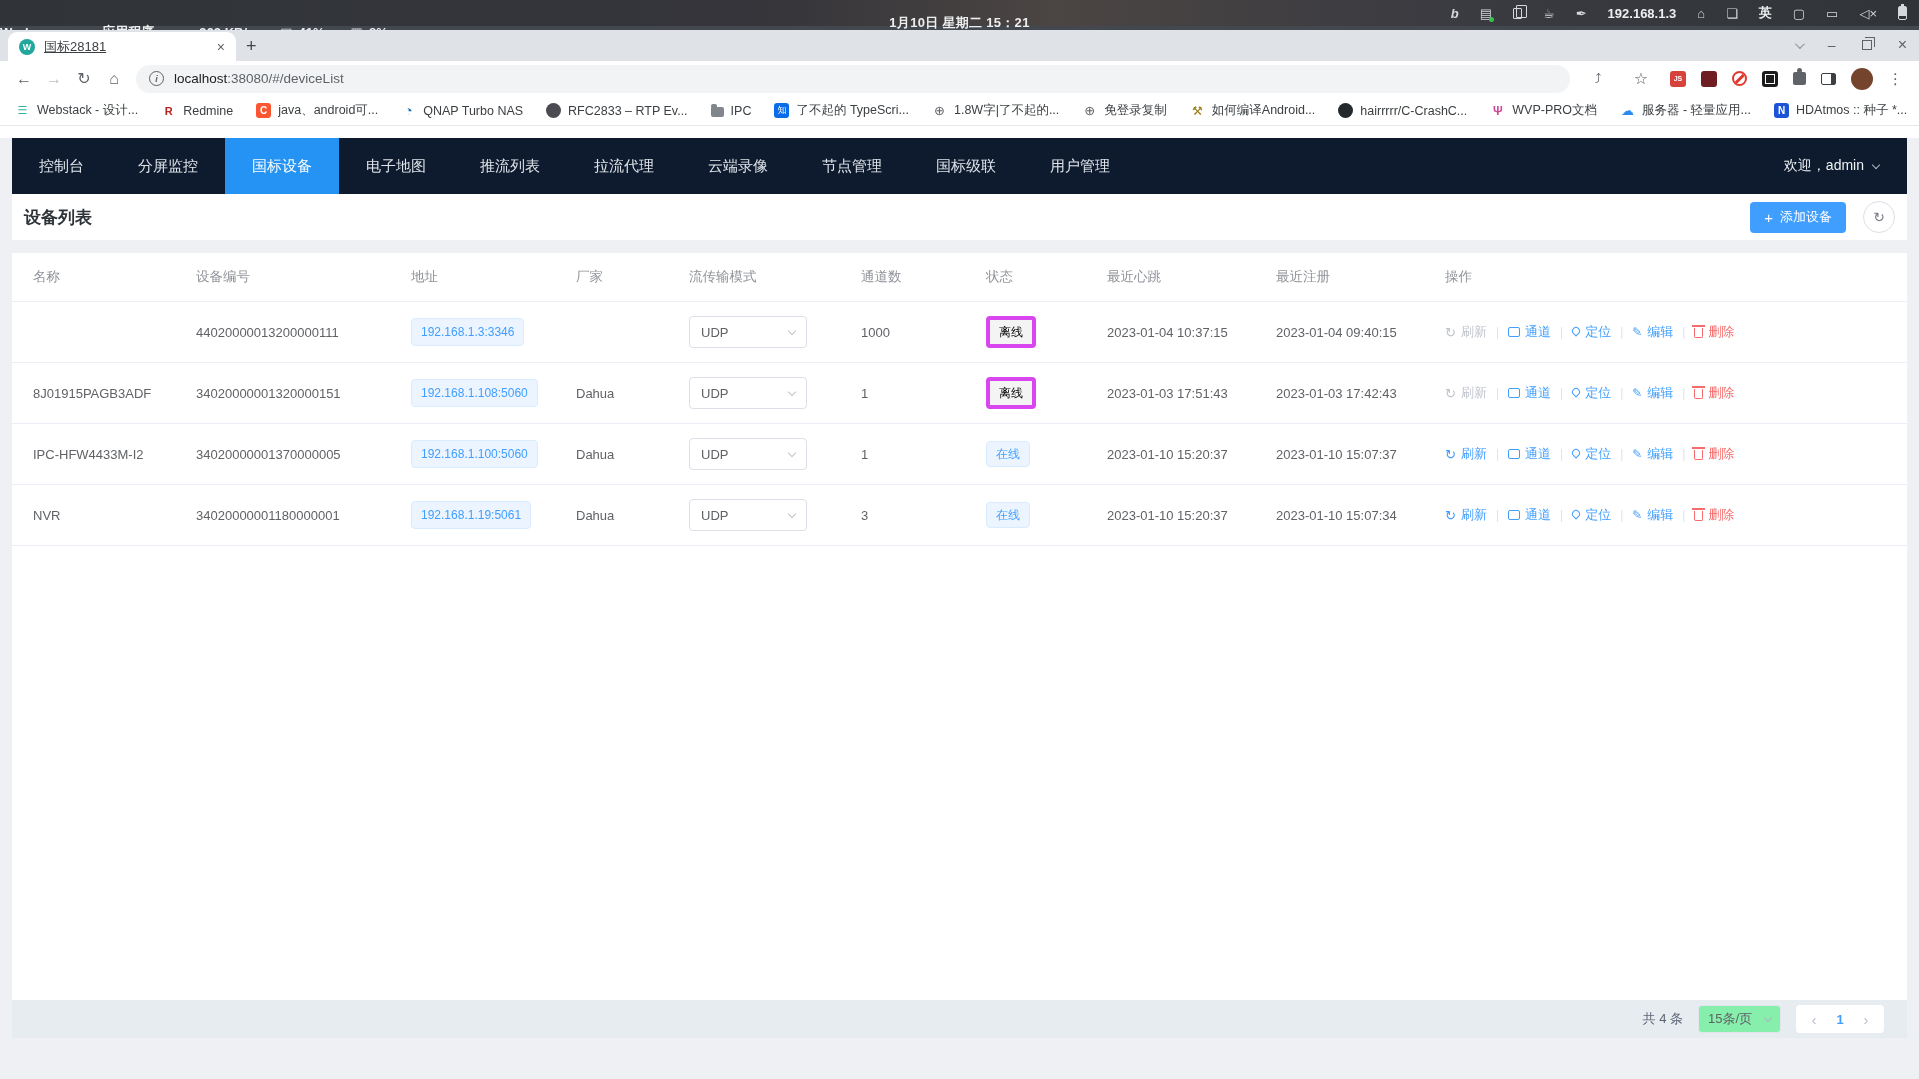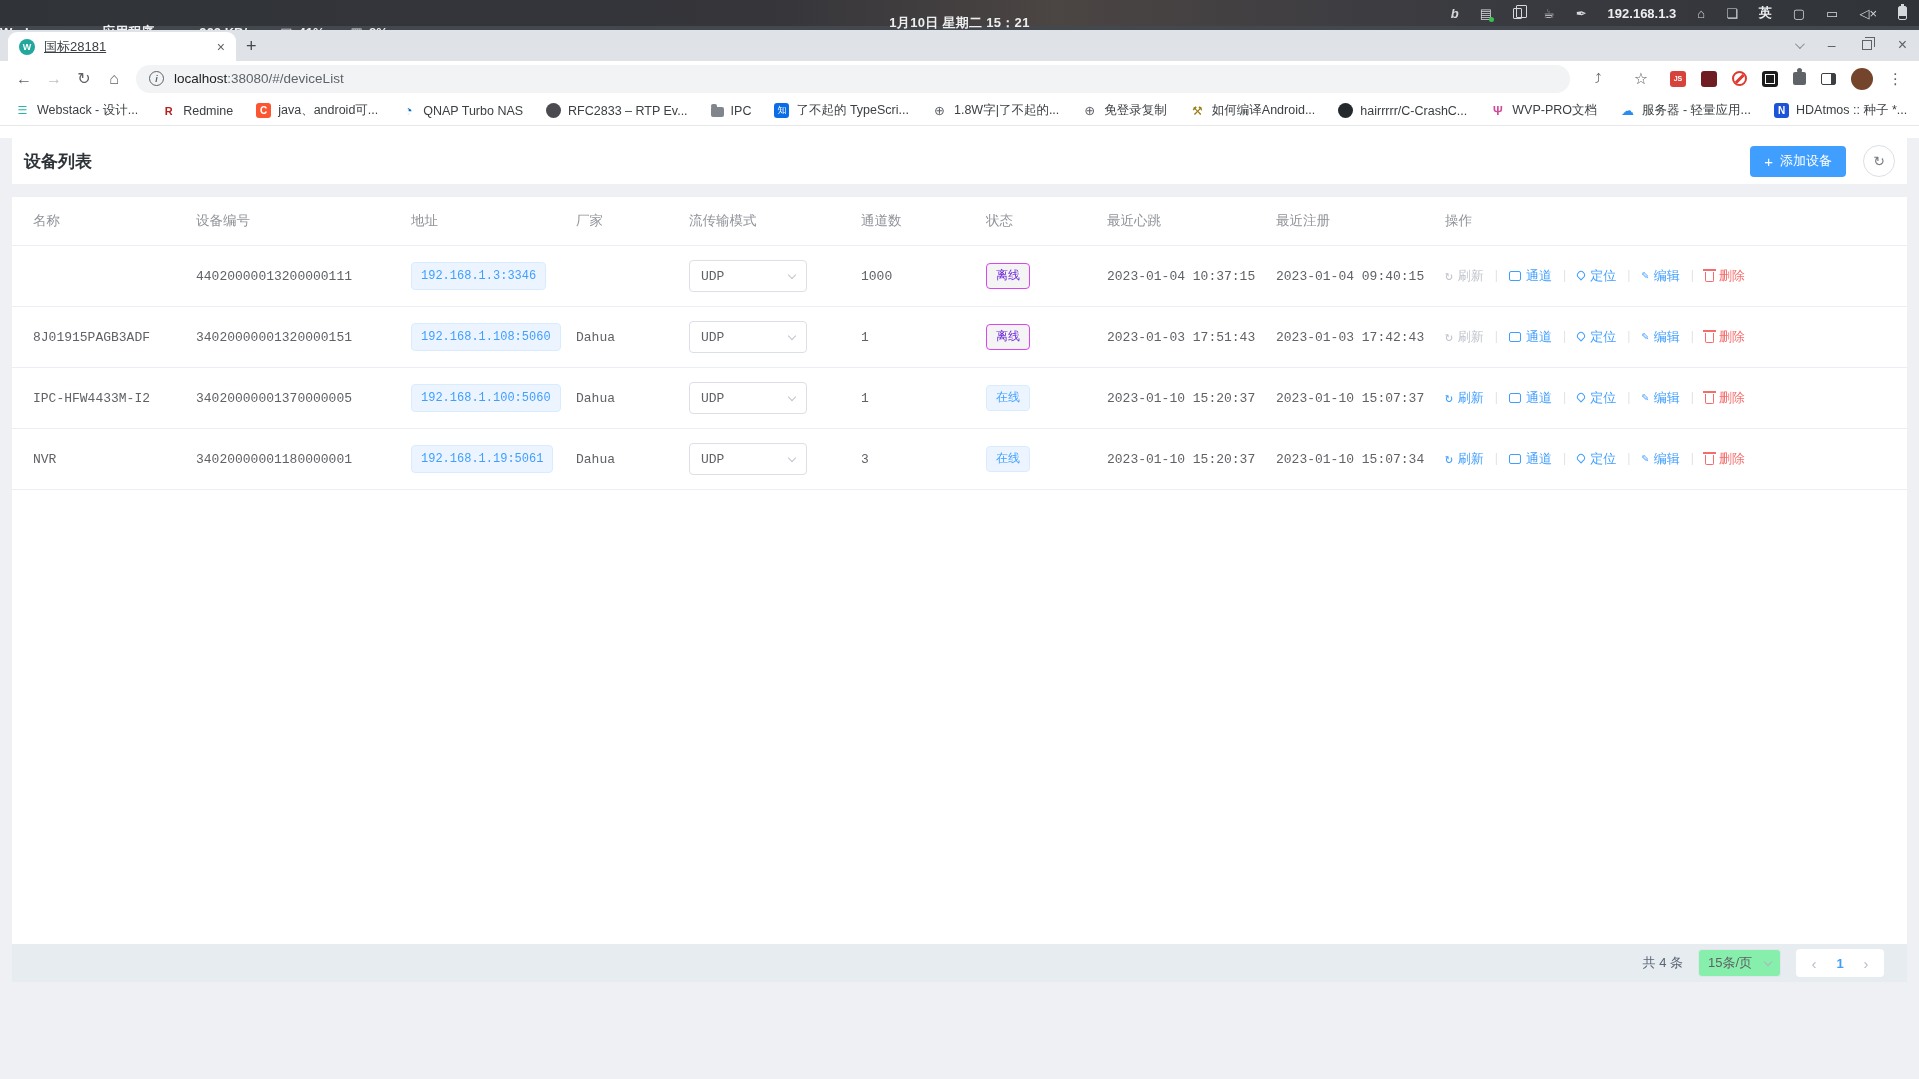--- a/index.html
+++ b/index.html
@@ -86,28 +86,28 @@
   .header-card { height:46px; background:#fff; display:flex; align-items:center; padding:0 12px; }
   .page-title { font-size:17px; font-weight:700; color:#2e3338; }
   .header-right { margin-left:auto; display:flex; align-items:center; gap:17px; }
   .add-btn { height:31px; background:#409eff; color:#fff; border:none; border-radius:4px; padding:0 14px; font-size:13px; display:flex; align-items:center; gap:7px; cursor:pointer; font-family:inherit; }
   .add-plus { font-size:15px; font-weight:400; }
   .refresh-btn { width:32px; height:32px; border-radius:50%; border:1px solid #dcdfe6; background:#fff; color:#787d84; font-size:14px; display:flex; align-items:center; justify-content:center; cursor:pointer; }
 
   .gap13 { height:13px; }
 
   .table-card { background:#fff; height:747px; }
-  .grid-cols { display:grid; grid-template-columns:163px 215px 165px 113px 172px 125px 121px 169px 169px 1fr; align-items:center; padding-left:21px; padding-right:42px;font-family:Liberation Mono, monospace; }
+  .grid-cols { display:grid; grid-template-columns:163px 215px 165px 113px 172px 125px 121px 169px 169px 1fr; align-items:center; padding-left:21px; padding-right:42px; }
   .thead { height:49px; color:#909399; font-size:13.5px; border-bottom:1px solid #ebeef5; }
   .trow { height:61px; font-size:13px; color:#606266; border-bottom:1px solid #ebeef5; }
   .addr-tag { display:inline-block; background:#ecf5ff; border:1px solid #d9ecff; color:#409eff; border-radius:4px; padding:6px 9px; font-size:12px; }
   .sel { width:118px; height:32px; background:#fff; border:1px solid #dcdfe6; border-radius:4px; display:flex; align-items:center; justify-content:space-between; padding:0 11px; color:#606266; font-size:13px; cursor:pointer; }
   .sel .chev-sm { border-color:#c0c4cc; }
   .pill { display:inline-block; border-radius:4px; padding:6px 9px; font-size:12px; line-height:1; }
-  .pill.offline { background:#f4f4f5; border:1px solid #d946ef; color:#6d28d9;text-align:right; }
+  .pill.offline { background:#f4f4f5; border:4px solid #d946ef; color:#000000;text-align:right; }
   .pill.online  { background:#ecf5ff; border:1px solid #d9ecff; color:#409eff; }
   .actions { display:flex; align-items:center; gap:9px; font-size:13px; white-space:nowrap; }
   .act { display:inline-flex; align-items:center; gap:5px; color:#409eff; cursor:pointer; }
   .act.disabled { color:#c0c4cc; cursor:default; }
   .act.danger { color:#f56c6c; }
   .act-sep { color:#dfe3e9; font-size:12px; }
   .i-refresh { font-size:13px; line-height:1; }
   .i-channel { width:12px; height:10px; border:1.5px solid currentColor; border-radius:2px; }
   .i-locate { width:8px; height:8px; border:1.6px solid currentColor; border-radius:50% 50% 50% 0; transform:rotate(-45deg); margin-top:-2px; }
   .i-edit { font-size:12px; line-height:1; }
@@ -255,20 +255,36 @@
       <span class="bmi bmi13">N</span>
       <span>HDAtmos :: 种子 *...</span>
     </span>
 
 </div>
 
 <div class="webpage">
   <div class="app">
     <div class="inner">
 
+      <div class="navbar">
+        <span class="nav-item">控制台</span>
+        <span class="nav-item">分屏监控</span>
+        <span class="nav-item active">国标设备</span>
+        <span class="nav-item">电子地图</span>
+        <span class="nav-item">推流列表</span>
+        <span class="nav-item">拉流代理</span>
+        <span class="nav-item">云端录像</span>
+        <span class="nav-item">节点管理</span>
+        <span class="nav-item">国标级联</span>
+        <span class="nav-item">用户管理</span>
+        <span class="nav-right">
+          <span>欢迎，admin</span>
+          <span class="chev-sm"></span>
+        </span>
+      </div>
 
       <div class="header-card">
         <span class="page-title">设备列表</span>
         <span class="header-right">
           <button class="add-btn">
             <span class="add-plus">+</span>
             <span>添加设备</span>
           </button>
           <span class="refresh-btn">↻</span>
         </span>

